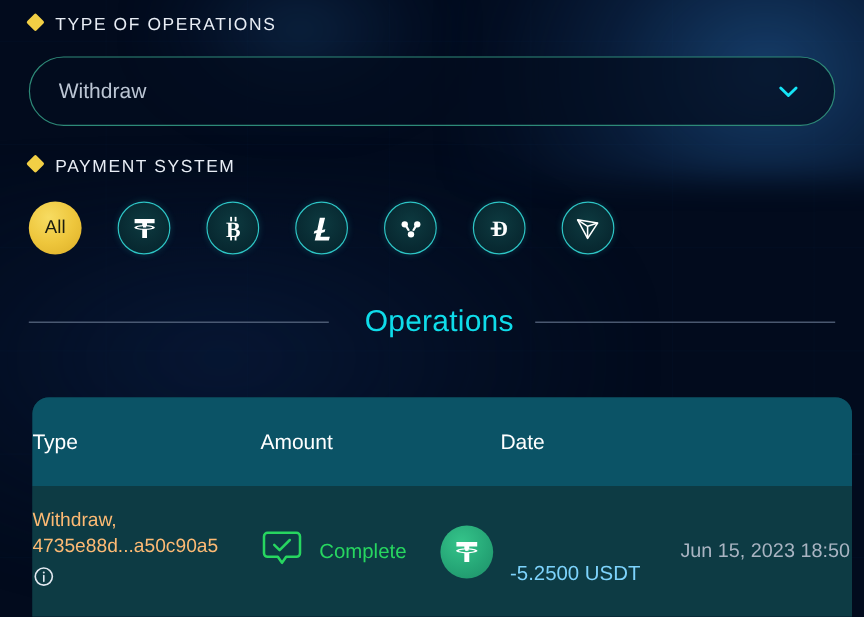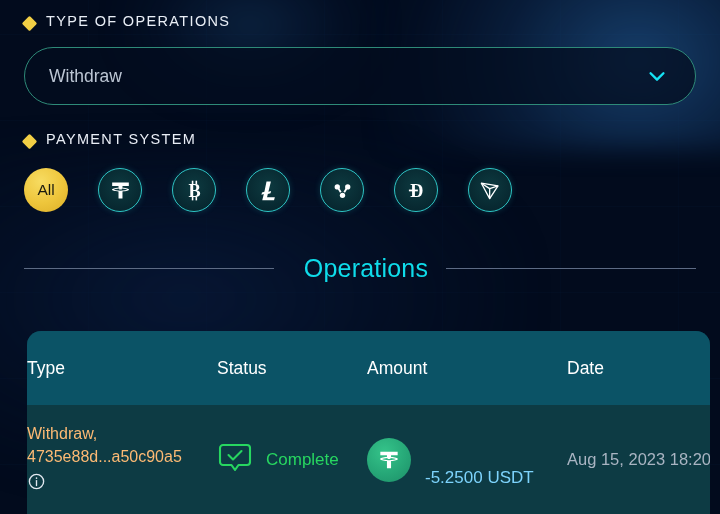--- a/index.html
+++ b/index.html
@@ -75,21 +75,21 @@
   .page {
     position: relative;
     width: 720px;
     height: 514px;
     z-index: 2;
   }
 
   
   .section-label {
     display: flex;
-    align-items: flex-end;
+    align-items: flex-start;
     gap: 11px;
     padding-left: 24px;
   }
   .diamond {
     width: 11px;
     height: 11px;
     background: #f2cf45;
     transform: rotate(45deg);
     border-radius: 1.5px;
     flex: none;
@@ -369,23 +369,20 @@
     <span class="ops-title">Operations</span>
     <span class="ops-rule"></span>
   </div>
 
   <div class="table-panel">
     <div class="table-track">
 
       <div class="thead">
         <div class="col-type">
           <span class="th">Type</span>
-        </div>
-        <div class="col-status">
-          <span class="th">Status</span>
         </div>
         <div class="col-amount">
           <span class="th">Amount</span>
         </div>
         <div class="col-date">
           <span class="th">Date</span>
         </div>
       </div>
 
       <div class="trow">
@@ -417,21 +414,21 @@
         <div class="col-amount">
           <span class="coin-badge">
             <svg width="26" height="26" viewBox="0 0 24 24" fill="#ffffff">
               <path d="M4 4.4h16v3.3h-6.1v1.55c3.6.17 6.3.93 6.3 1.85 0 .92-2.7 1.68-6.3 1.85v6.65h-3.8v-6.65C6.5 12.78 3.8 12.02 3.8 11.1c0-.92 2.7-1.68 6.3-1.85V7.7H4V4.4zm8 7.75c3.08 0 5.65-.45 6.28-1.05-.53-.5-2.47-.9-4.96-1.02v1.03c-.42.03-.86.04-1.32.04s-.9-.01-1.32-.04V10.08c-2.49.12-4.43.52-4.96 1.02.63.6 3.2 1.05 6.28 1.05z"></path>
             </svg>
           </span>
           <span class="amount-text">-5.2500 USDT</span>
         </div>
 
         <div class="col-date">
-          <span class="date-text">Aug 15, 2023 18:20</span>
+          <span class="date-text">Jun 15, 2023 18:50</span>
         </div>
 
       </div>
 
     </div>
   </div>
 
 </div>
 
 </body></html>

